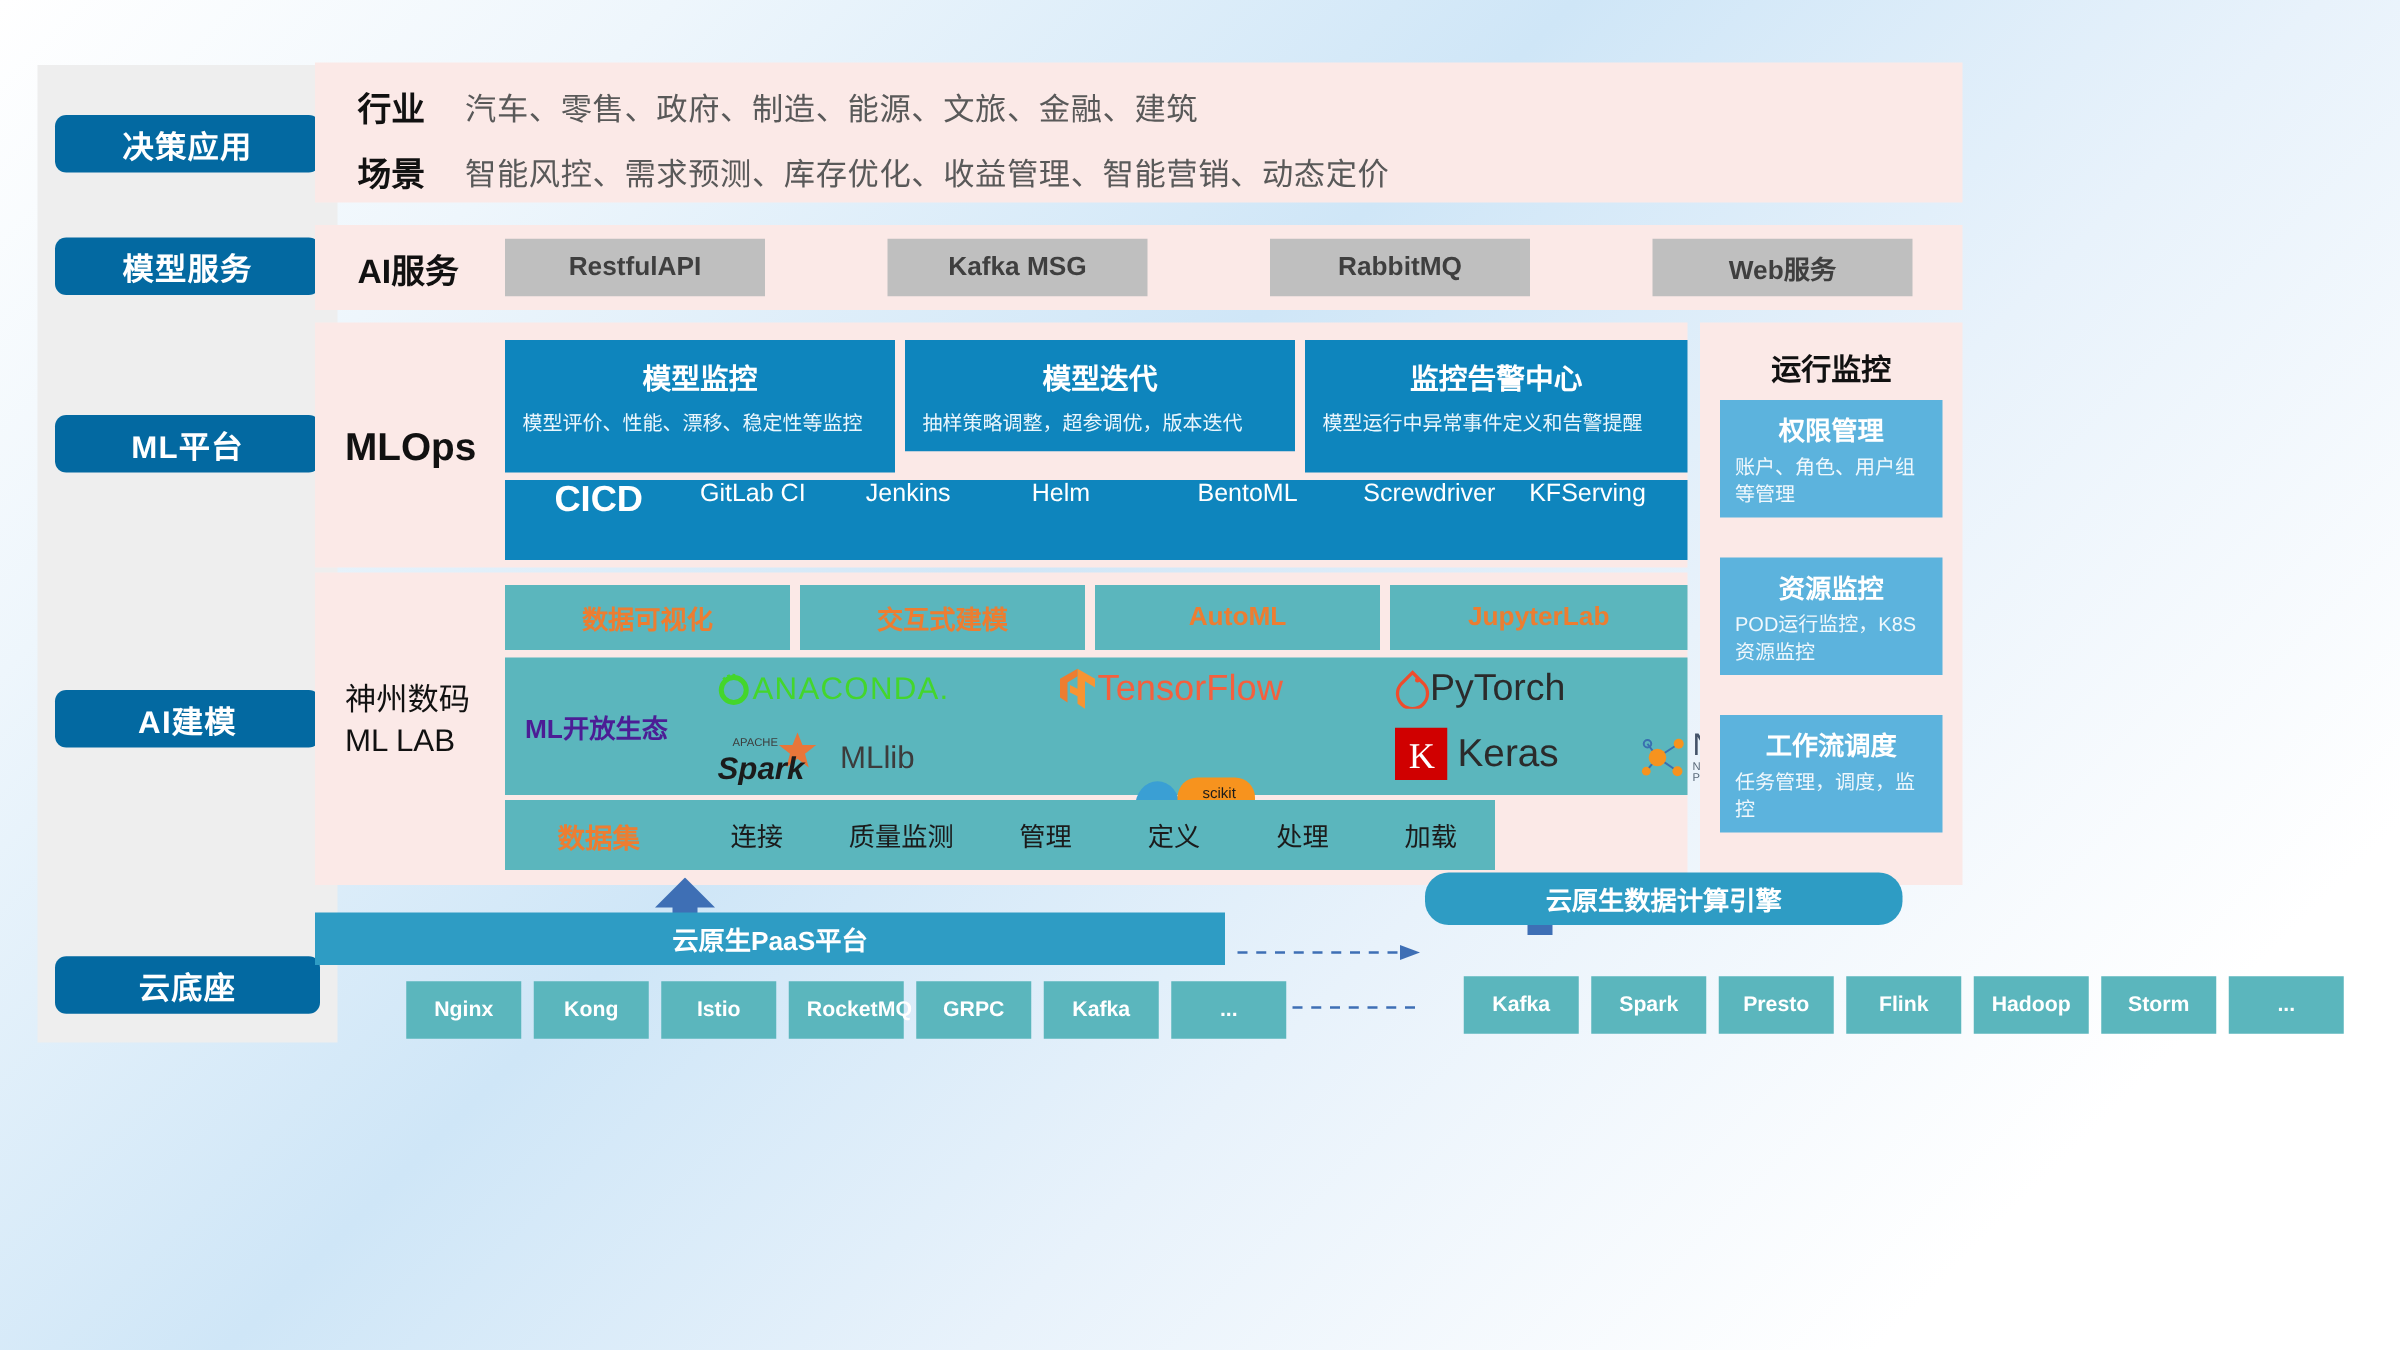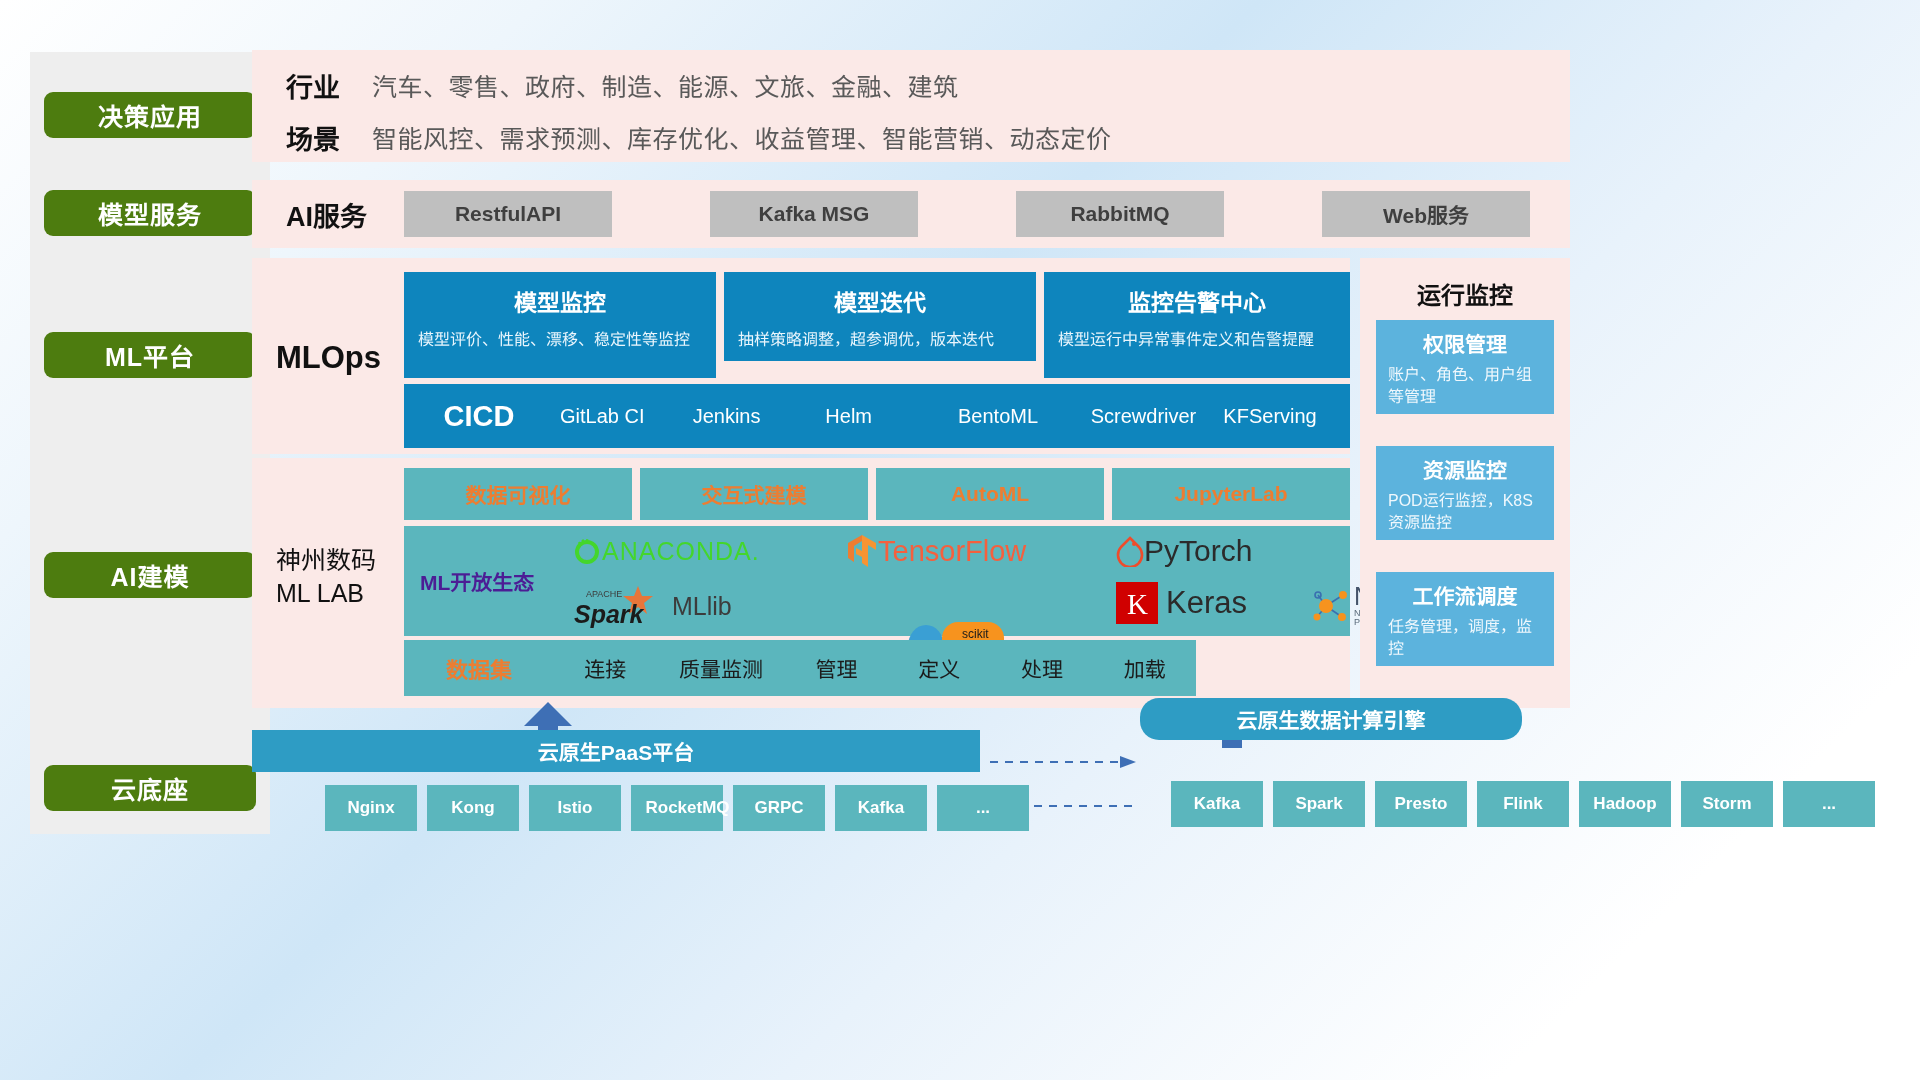--- a/index.html
+++ b/index.html
@@ -12,21 +12,21 @@
   }
   .canvas{position:absolute;inset:0;}
 
   
   .rail{
     position:absolute;left:30px;top:52px;width:240px;height:782px;
     background:#eeeeee;
   }
   .rail-btn{
     position:absolute;left:14px;width:212px;height:46px;
-    background:#4d7c0f;border-radius:9px;
+    background:#0369a1;border-radius:9px;
     color:#fff;font-size:25px;font-weight:bold;
     display:flex;align-items:center;justify-content:center;
     letter-spacing:1px;
   }
 
   
   .band{position:absolute;background:#fbe9e7;}
   .band-label{
     position:absolute;font-weight:bold;color:#111;
     display:flex;align-items:center;
@@ -46,21 +46,21 @@
     display:flex;align-items:center;justify-content:center;
     height:46px;
   }
 
   
   .blue-card{background:#0e85bd;color:#fff;box-sizing:border-box;padding:12px 14px;}
   .blue-card h4{margin:0 0 10px 0;font-size:23px;text-align:center;font-weight:bold;}
   .blue-card p{margin:0;font-size:16px;line-height:1.45;color:#eaf6fd;}
 
   .cicd-bar{
-    background:#0e85bd;display:flex;align-items:center;color:#fff;box-sizing:border-box;
+    background:#0e85bd;display:flex;color:#fff;box-sizing:border-box;
     overflow:hidden;
   }
   .cicd-title{font-size:29px;font-weight:bold;width:150px;flex:0 0 150px;text-align:center;}
   .cicd-item{
     flex:1 1 0;font-size:20px;text-align:left;padding-left:6px;
     line-height:1.1;word-break:break-all;
   }
 
   
   .teal-chip{

